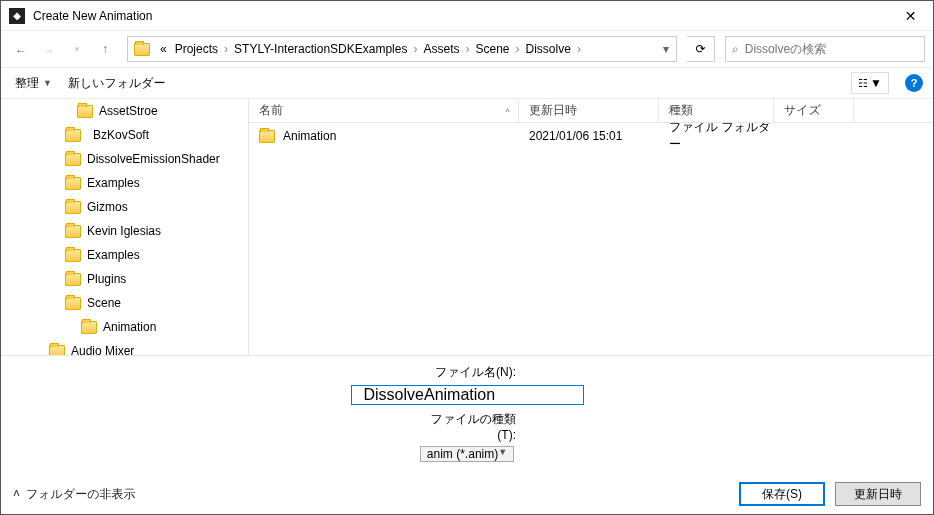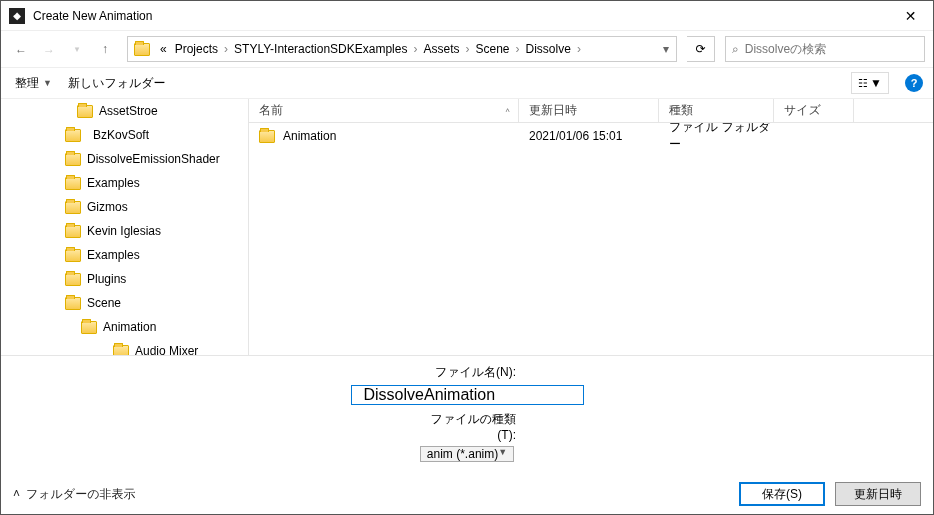--- a/index.html
+++ b/index.html
@@ -148,21 +148,21 @@
         <span>Plugins</span>
       </div>
       <div class="tree-item" style="padding-left: 64px;">
         <span class="folder-icon"></span>
         <span>Scene</span>
       </div>
       <div class="tree-item" style="padding-left: 80px;">
         <span class="folder-icon"></span>
         <span>Animation</span>
       </div>
-      <div class="tree-item" style="padding-left: 112px;">
+      <div class="tree-item" style="padding-left: 48px;">
         <span class="folder-icon"></span>
         <span>Audio Mixer</span>
       </div>
       <div class="tree-item" style="padding-left: 80px; justify-content: space-between;">
         <span class="folder-icon"></span>
         <span>AutoDoor</span>
       </div>
       <div class="tree-item selected" style="padding-left: 80px;">
         <span class="folder-icon"></span>
         <span>Dissolve</span>

